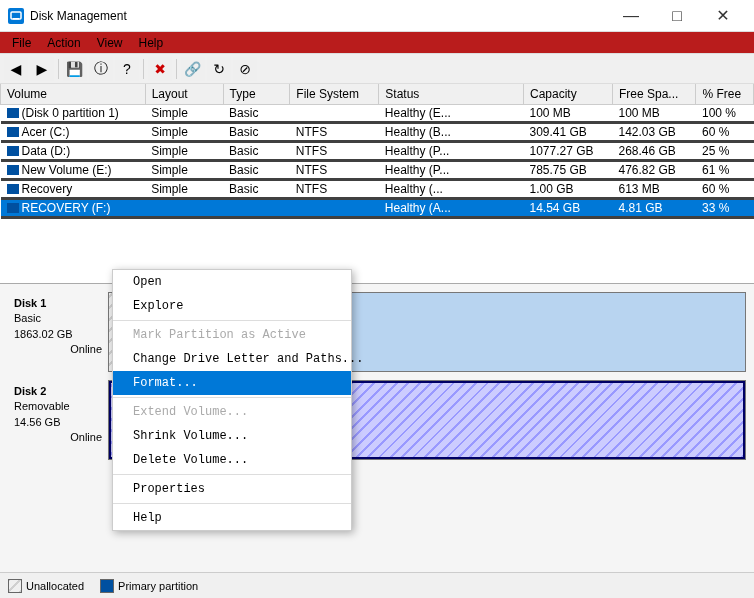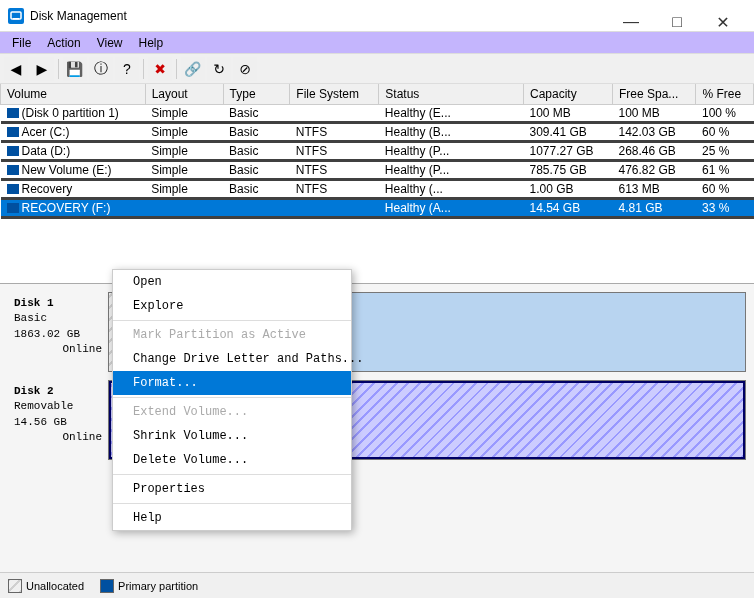--- a/index.html
+++ b/index.html
@@ -2,35 +2,36 @@
 <html><head>
   <meta charset="utf-8">
   <style>
     * { margin: 0; padding: 0; box-sizing: border-box; }
     body { font-family: 'Segoe UI', Tahoma, Geneva, Verdana, sans-serif; font-size: 12px; background: #f0f0f0; width: 754px; height: 598px; overflow: hidden; }
     
     
     .title-bar {
       background: #fff;
       display: flex;
+      align-items: center;
       justify-content: space-between;
       padding: 6px 8px;
       border-bottom: 1px solid #ddd;
       height: 32px;
     }
     .title-bar-left { display: flex; align-items: center; gap: 6px; }
     .title-icon { width: 16px; height: 16px; background: #0078d7; border-radius: 2px; display: inline-flex; align-items: center; justify-content: center; }
     .title-icon svg { width: 12px; height: 12px; }
     .title-text { font-size: 12px; color: #000; }
     .title-controls { display: flex; gap: 0; }
     .title-btn { width: 46px; height: 32px; display: flex; align-items: center; justify-content: center; background: transparent; border: none; cursor: pointer; font-size: 16px; color: #333; }
 
     
     .menu-bar {
-      background: #c4b5fd;
+      background: #b91c1c;
       display: flex;
       align-items: center;
       padding: 2px 4px;
       border-bottom: 1px solid #ddd;
       height: 22px;
     }
     .menu-item {
       padding: 2px 8px;
       cursor: pointer;
       font-size: 12px;
@@ -113,21 +114,20 @@
       padding: 8px;
       background: #f5f5f5;
       position: relative;
     }
 
     .disk-row {
       display: flex;
       align-items: stretch;
       margin-bottom: 8px;
       min-height: 80px;
-      font-family: Liberation Mono, monospace;
     }
     .disk-label {
       width: 100px;
       flex-shrink: 0;
       padding: 4px 6px;
       font-size: 11px;
       line-height: 1.4;
     }
     .disk-label .disk-name { font-weight: bold; font-size: 11px; }
     .disk-label .disk-type { font-size: 11px; }

